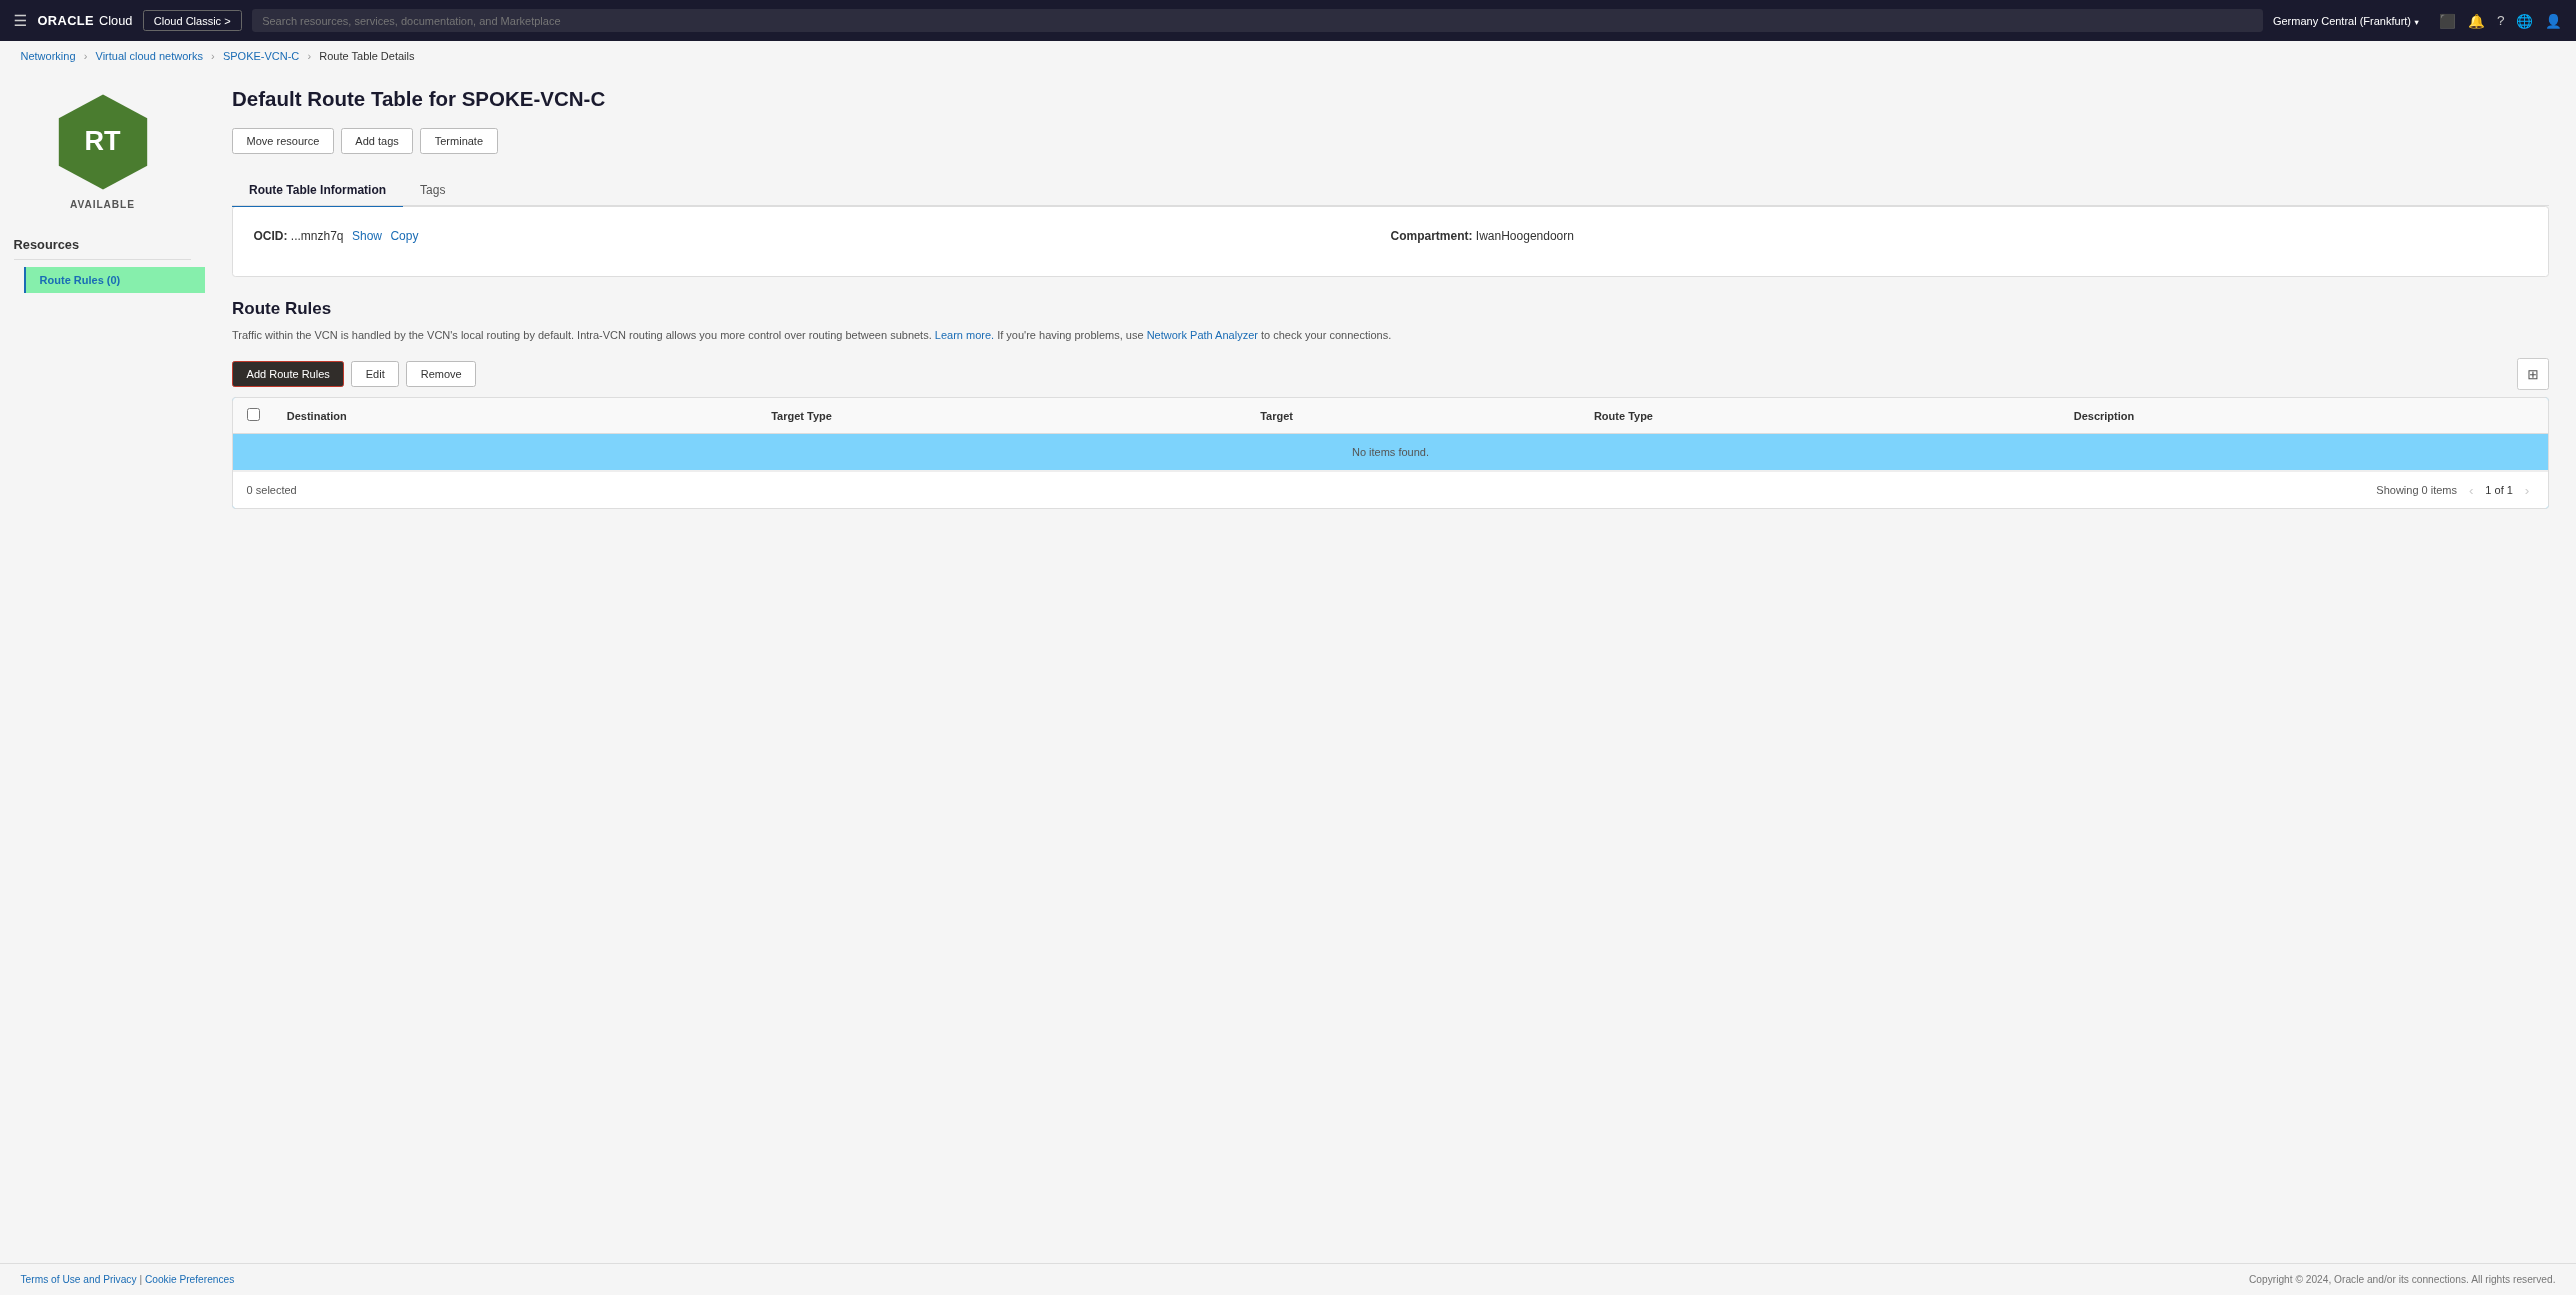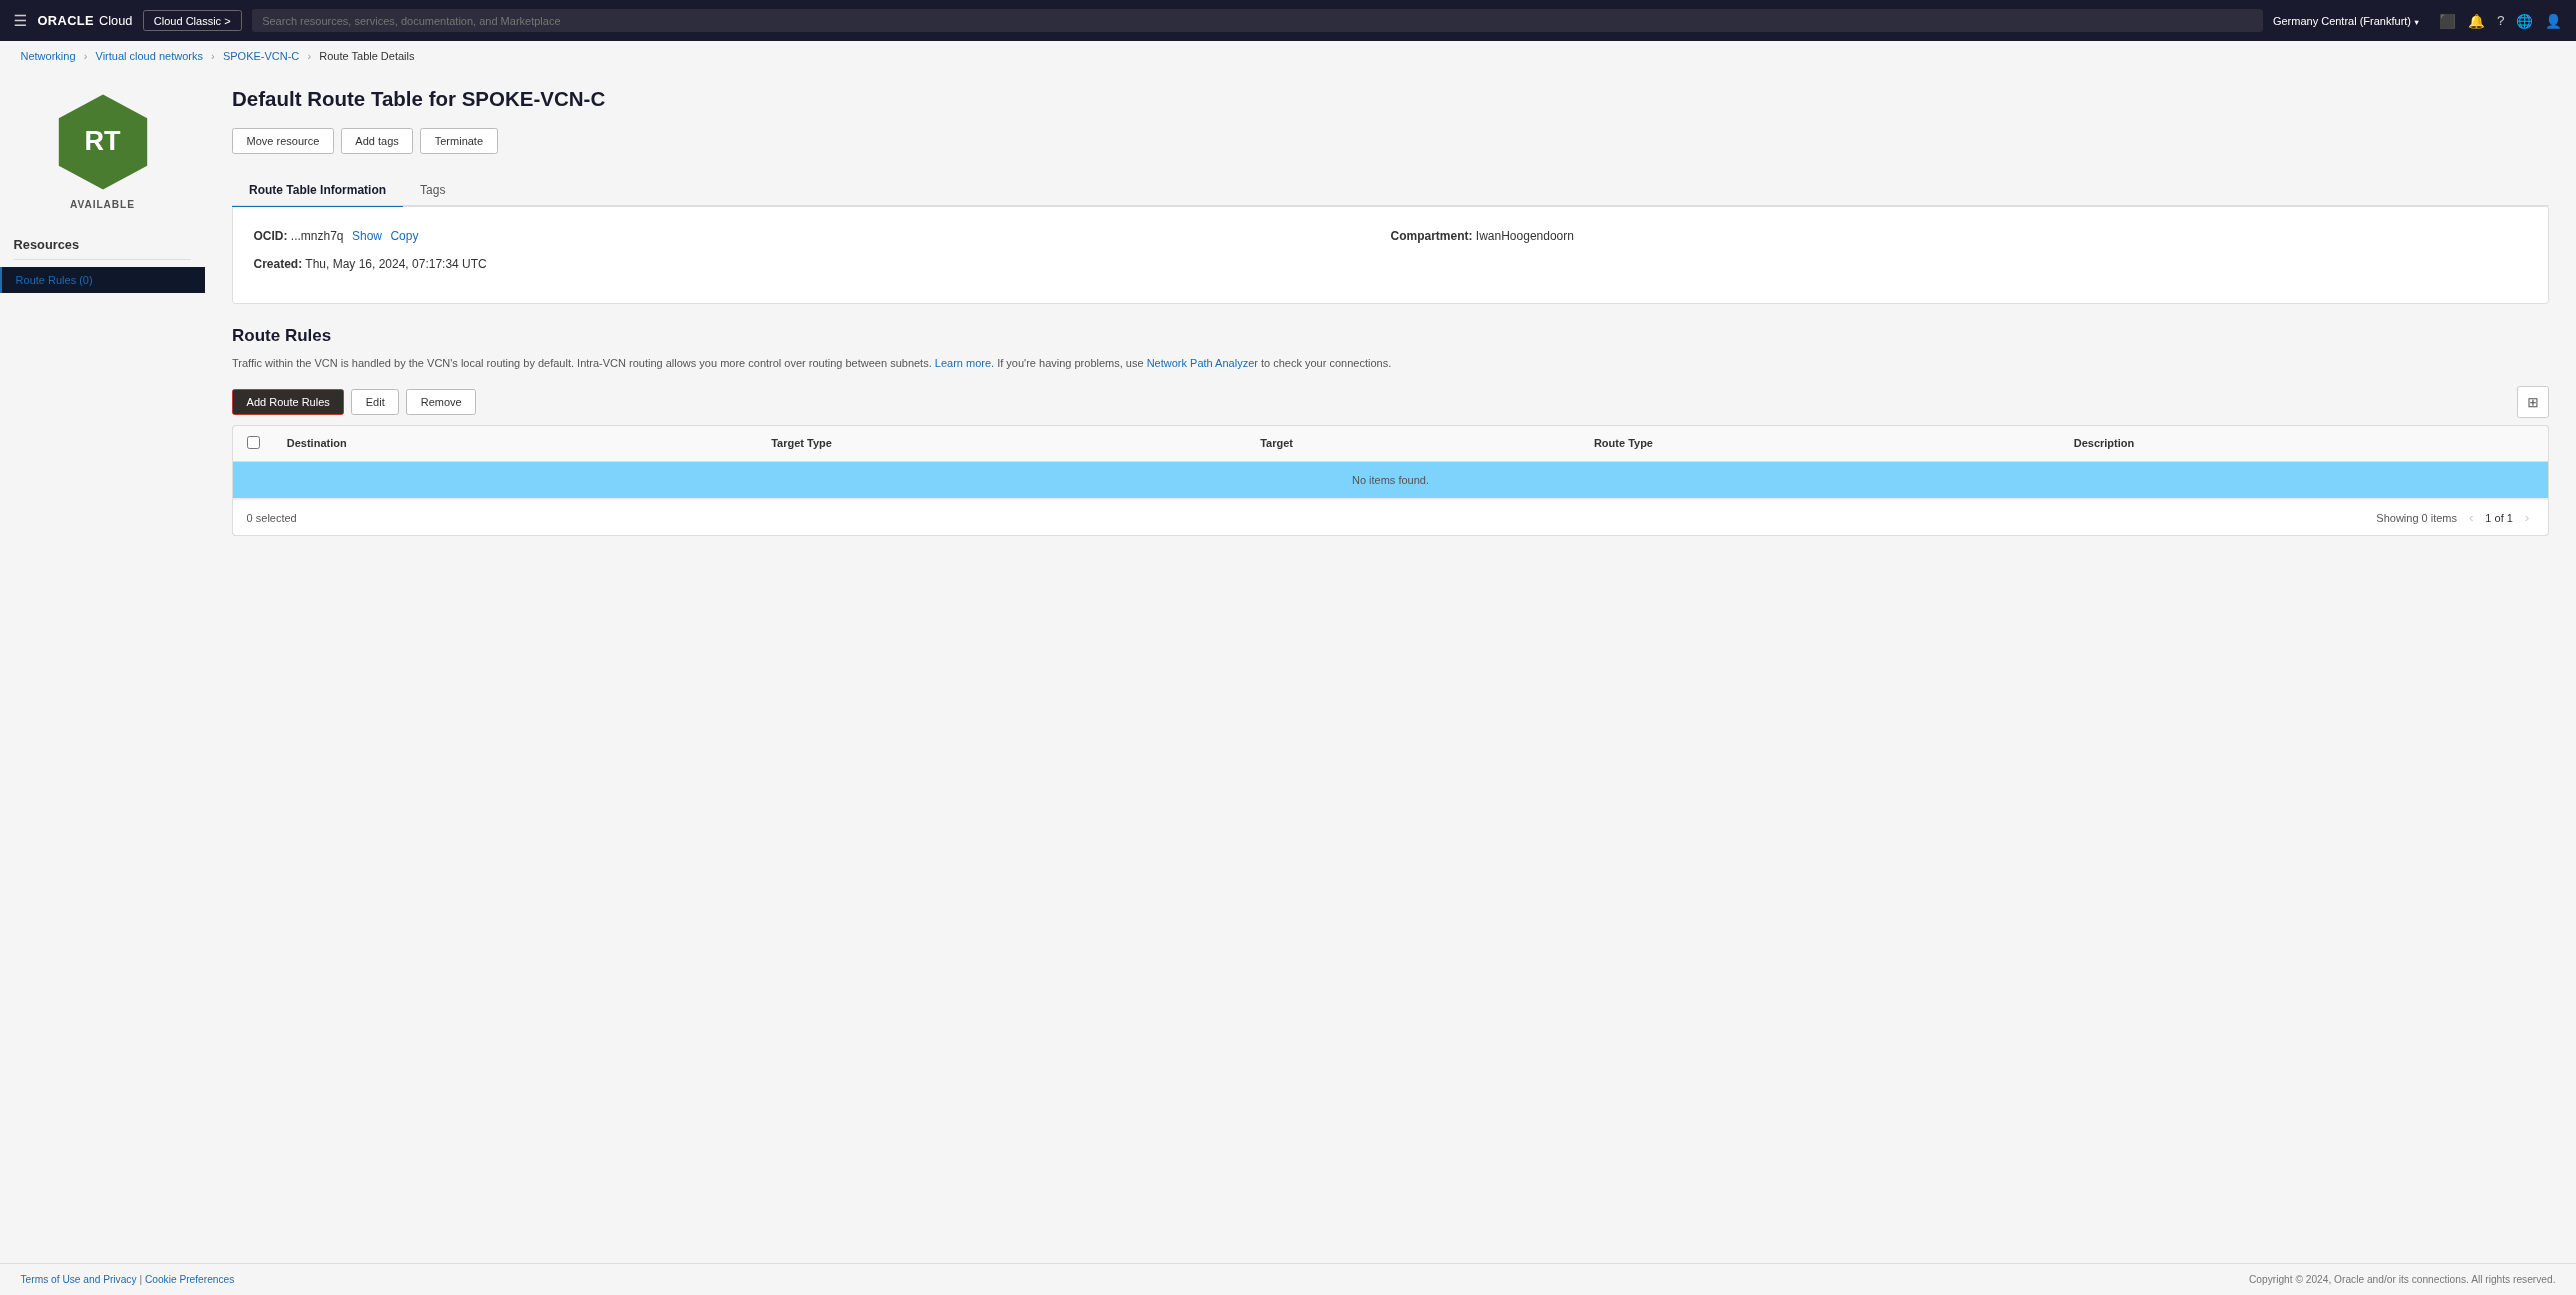--- a/index.html
+++ b/index.html
@@ -112,22 +112,23 @@
     .sidebar-divider { border: none; border-top: 0.9px solid #ddd; margin: 0 13.6px 6.8px; }
     .sidebar-item {
       padding: 6.8px 13.6px;
       font-size: 11px;
       cursor: pointer;
       color: #1a6cb5;
       border-left: 2.6px solid transparent;
     }
     .sidebar-item.active {
       border-left: 2.6px solid #1a6cb5;
-      background: #0f172a;
-      font-weight: 400;
+      background: #86efac;
+      font-weight: 700;
+      margin-left: 24px;
     }
 
     
     .main-content {
       flex: 1;
       padding: 17px 27px;
       overflow-y: auto;
     }
 
     .page-title {
@@ -370,24 +371,20 @@
 
     <div class="info-card">
       <div class="info-two-col">
         <div class="info-col">
           <div class="info-row">
             <span class="info-label">OCID:</span>
             <span class="info-value">...mnzh7q</span>
             <a class="info-link">Show</a>
             <a class="info-link">Copy</a>
           </div>
-          <div class="info-row">
-            <span class="info-label">Created:</span>
-            <span class="info-value"> </span><span>Thu, May 16, 2024, 07:17:34 UTC</span>
-          </div>
         </div>
         <div class="info-col">
           <div class="info-row">
             <span class="info-label">Compartment:</span>
             <span class="info-value"> </span><span>IwanHoogendoorn</span>
           </div>
         </div>
       </div>
     </div>
 

